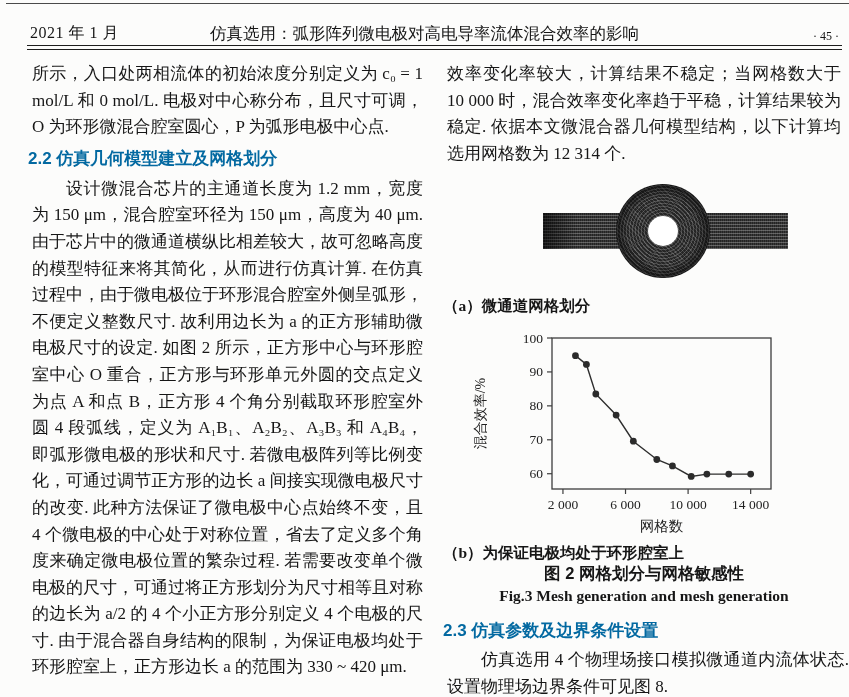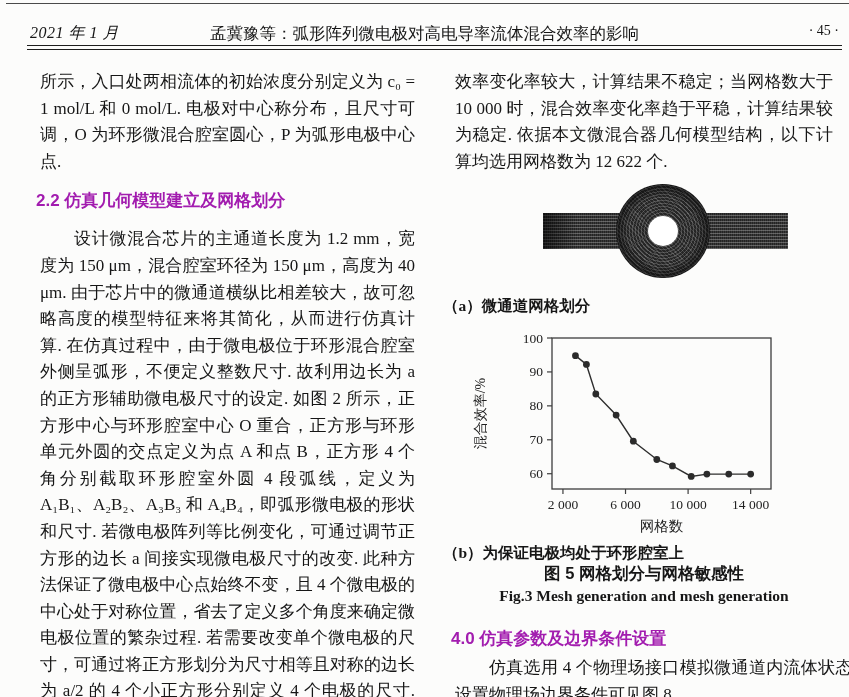--- a/index.html
+++ b/index.html
@@ -4,34 +4,34 @@
 <style>
   html,body{margin:0;padding:0;}
   body{
     width:849px;height:697px;position:relative;overflow:hidden;
     background:#fcfcfb;color:#161616;
     font-family:"Liberation Serif","DejaVu Serif",serif;
   }
   .abs{position:absolute;}
   
   #top-rule{position:absolute;top:3px;left:6px;right:0;height:1px;background:#4a4a4a;}
-  .hdr-date{left:30px;top:23px;font-size:16px;letter-spacing:.5px;font-style:italic;}
+  .hdr-date{left:30px;top:23px;font-size:16px;letter-spacing:.5px;}
   .hdr-title{left:120px;right:120px;top:23px;text-align:center;font-size:16.5px;}
-  .hdr-page{right:10px;top:23px;font-size:14px;}
+  .hdr-page{right:10px;top:29px;font-size:12px;}
   #double-rule{position:absolute;top:45px;left:27px;right:7px;height:3px;
     border-top:1.6px solid #1d1d1d;border-bottom:1.6px solid #1d1d1d;}
   
   .col{position:absolute;top:57px;}
   .col-left{left:28px;width:399px;}
   .col-right{left:443px;width:402px;}
-  p.body{margin:12px;font-size:17px;line-height:26.6px;text-align:justify;}
+  p.body{margin:4px;font-size:17px;line-height:26.6px;text-align:justify;}
   p.indent{text-indent:2em;}
   .sec-head{
-    margin:8px;font-family:"Liberation Sans","DejaVu Sans",sans-serif;
-    font-weight:bold;font-size:17px;line-height:27px;color:#a21caf;
+    margin:0;font-family:"Liberation Sans","DejaVu Sans",sans-serif;
+    font-weight:bold;font-size:17px;line-height:27px;color:#0369a1;
   }
   
   #mesh-fig{left:543px;top:184px;width:245px;height:94px;}
   .mesh-texture{
     background-color:#262626;
     background-image:
       repeating-linear-gradient(45deg, rgba(205,205,205,.30) 0 1px, transparent 1px 3px),
       repeating-linear-gradient(-45deg, rgba(165,165,165,.22) 0 1px, transparent 1px 3px);
   }
   #mesh-channel{position:absolute;left:0;top:29px;width:245px;height:36px;
@@ -57,32 +57,32 @@
   #chart-wrap{left:468px;top:323px;width:345px;height:222px;}
   
   .h23{left:443px;top:617px;width:402px;}
   .p23{left:443px;top:643px;width:402px;}
 </style>
 </head>
 <body>
 
 <div id="top-rule"></div>
 <div class="abs hdr-date">2021 年 1 月</div>
-<div class="abs hdr-title">孟冀豫等：弧形阵列微电极对高电导率流体混合效率的影响</div>
+<div class="abs hdr-title">仿真选用：弧形阵列微电极对高电导率流体混合效率的影响</div>
 <div class="abs hdr-page">· 45 ·</div>
 <div id="double-rule"></div>
 
 <div class="col col-left">
   <p class="body">所示，入口处两相流体的初始浓度分别定义为 c₀ = 1 mol/L 和 0 mol/L. 电极对中心称分布，且尺寸可调，O 为环形微混合腔室圆心，P 为弧形电极中心点.</p>
   <p class="sec-head">2.2  仿真几何模型建立及网格划分</p>
   <p class="body indent">设计微混合芯片的主通道长度为 1.2 mm，宽度为 150 μm，混合腔室环径为 150 μm，高度为 40 μm. 由于芯片中的微通道横纵比相差较大，故可忽略高度的模型特征来将其简化，从而进行仿真计算. 在仿真过程中，由于微电极位于环形混合腔室外侧呈弧形，不便定义整数尺寸. 故利用边长为 a 的正方形辅助微电极尺寸的设定. 如图 2 所示，正方形中心与环形腔室中心 O 重合，正方形与环形单元外圆的交点定义为点 A 和点 B，正方形 4 个角分别截取环形腔室外圆 4 段弧线，定义为 A₁B₁、A₂B₂、A₃B₃ 和 A₄B₄，即弧形微电极的形状和尺寸. 若微电极阵列等比例变化，可通过调节正方形的边长 a 间接实现微电极尺寸的改变. 此种方法保证了微电极中心点始终不变，且 4 个微电极的中心处于对称位置，省去了定义多个角度来确定微电极位置的繁杂过程. 若需要改变单个微电极的尺寸，可通过将正方形划分为尺寸相等且对称的边长为 a/2 的 4 个小正方形分别定义 4 个电极的尺寸. 由于混合器自身结构的限制，为保证电极均处于环形腔室上，正方形边长 a 的范围为 330 ~ 420 μm.</p>
 </div>
 
 <div class="col col-right">
-  <p class="body">效率变化率较大，计算结果不稳定；当网格数大于 10 000 时，混合效率变化率趋于平稳，计算结果较为稳定. 依据本文微混合器几何模型结构，以下计算均选用网格数为 12 622 个.</p>
+  <p class="body">效率变化率较大，计算结果不稳定；当网格数大于 10 000 时，混合效率变化率趋于平稳，计算结果较为稳定. 依据本文微混合器几何模型结构，以下计算均选用网格数为 12 314 个.</p>
 </div>
 
 <div class="abs" id="mesh-fig">
   <div id="mesh-channel" class="mesh-texture"></div>
   <div id="mesh-disc" class="mesh-texture"></div>
   <div id="mesh-hole"></div>
 </div>
 <div class="abs fig-sub-caption cap-a">（a）微通道网格划分</div>
 
 <div class="abs" id="chart-wrap"><svg width="345" height="222">
@@ -114,17 +114,17 @@
       <circle cx="188.80714285714288" cy="136.47865168539326" r="3.4" fill="#2b2b2b"></circle>
       <circle cx="204.45" cy="142.92584269662922" r="3.4" fill="#2b2b2b"></circle>
       <circle cx="223.22142857142856" cy="153.44494382022472" r="3.4" fill="#2b2b2b"></circle>
       <circle cx="238.86428571428573" cy="151.0696629213483" r="3.4" fill="#2b2b2b"></circle>
       <circle cx="260.76428571428573" cy="151.0696629213483" r="3.4" fill="#2b2b2b"></circle>
       <circle cx="282.6642857142857" cy="151.0696629213483" r="3.4" fill="#2b2b2b"></circle>
       <text x="193.5" y="208" text-anchor="middle" font-size="14.5px" font-family="&quot;Liberation Serif&quot;,&quot;DejaVu Serif&quot;,serif" fill="#222">网格数</text>
       <text transform="translate(17 90.5) rotate(-90)" text-anchor="middle" font-size="14px" font-family="&quot;Liberation Serif&quot;,&quot;DejaVu Serif&quot;,serif" fill="#222">混合效率/%</text>
     </svg></div>
 <div class="abs fig-sub-caption cap-b">（b）为保证电极均处于环形腔室上</div>
-<div class="abs cap-cn">图 5  网格划分与网格敏感性</div>
+<div class="abs cap-cn">图 2  网格划分与网格敏感性</div>
 <div class="abs cap-en">Fig.3  Mesh generation and mesh generation</div>
 
-<p class="abs sec-head h23">4.0  仿真参数及边界条件设置</p>
+<p class="abs sec-head h23">2.3  仿真参数及边界条件设置</p>
 <p class="abs body indent p23">仿真选用 4 个物理场接口模拟微通道内流体状态. 设置物理场边界条件可见图 8.</p>
 
 </body></html>

